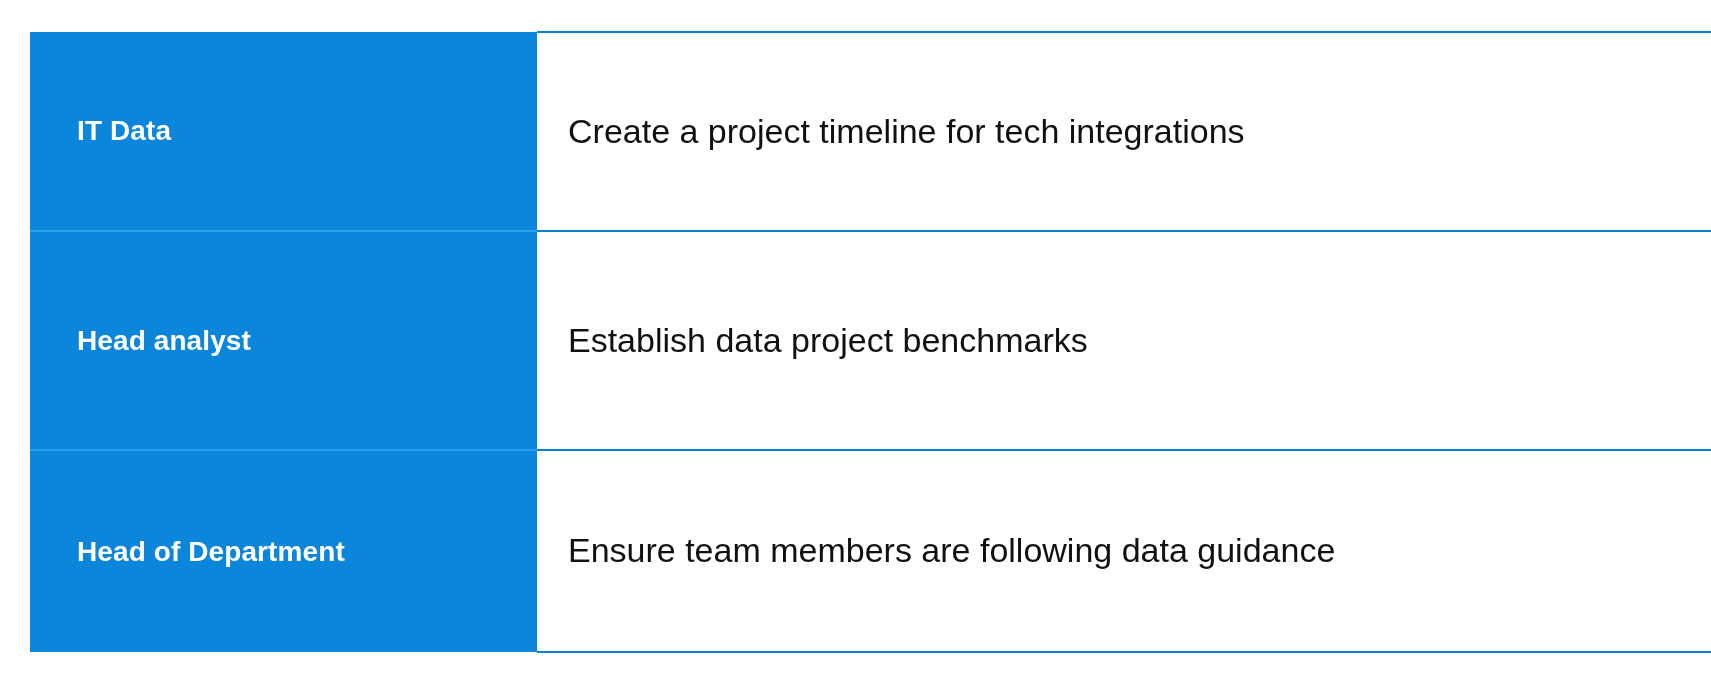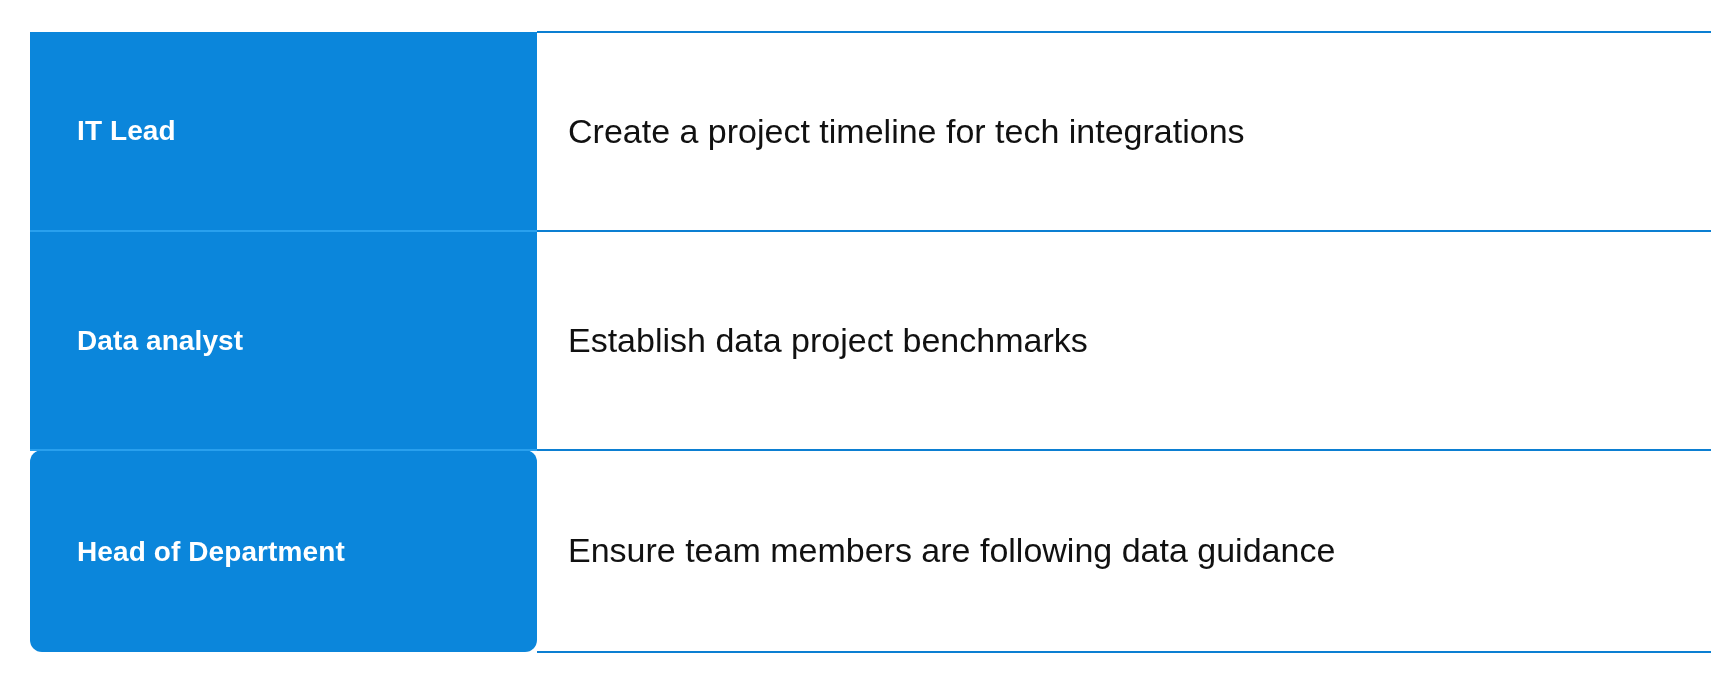--- a/index.html
+++ b/index.html
@@ -70,45 +70,44 @@
     border-bottom: 2px solid #0c7fd2;
     border-left: 0;
   }
 
   .roles-table tr:first-child .task-cell {
     border-top: 2px solid #0c7fd2;
   }
 
   .roles-table tr:last-child .role-cell {
     border-bottom: 0;
-    border-radius: 12px;
   }
 
   
   .row-h1 .role-cell, .row-h1 .task-cell { height: 143px; }
   .row-h2 .role-cell, .row-h2 .task-cell { height: 176px; }
   .row-h3 .role-cell, .row-h3 .task-cell { height: 158px; }
   .row-h4 .role-cell, .row-h4 .task-cell { height: 145px; }
 
   .task-text { display: block; max-width: 1005px; }
 </style>
 </head>
 <body>
 
 <div class="canvas">
   <table class="roles-table">
     <tbody>
       <tr class="row-h1">
-        <td class="role-cell">IT Lead</td>
+        <td class="role-cell">IT Data</td>
         <td class="task-cell">
           <span class="task-text">Create a project timeline for tech integrations</span>
         </td>
       </tr>
       <tr class="row-h3">
-        <td class="role-cell">Data analyst</td>
+        <td class="role-cell">Head analyst</td>
         <td class="task-cell">
           <span class="task-text">Establish data project benchmarks</span>
         </td>
       </tr>
       <tr class="row-h4">
         <td class="role-cell">Head of Department</td>
         <td class="task-cell">
           <span class="task-text">Ensure team members are following data guidance</span>
         </td>
       </tr>

